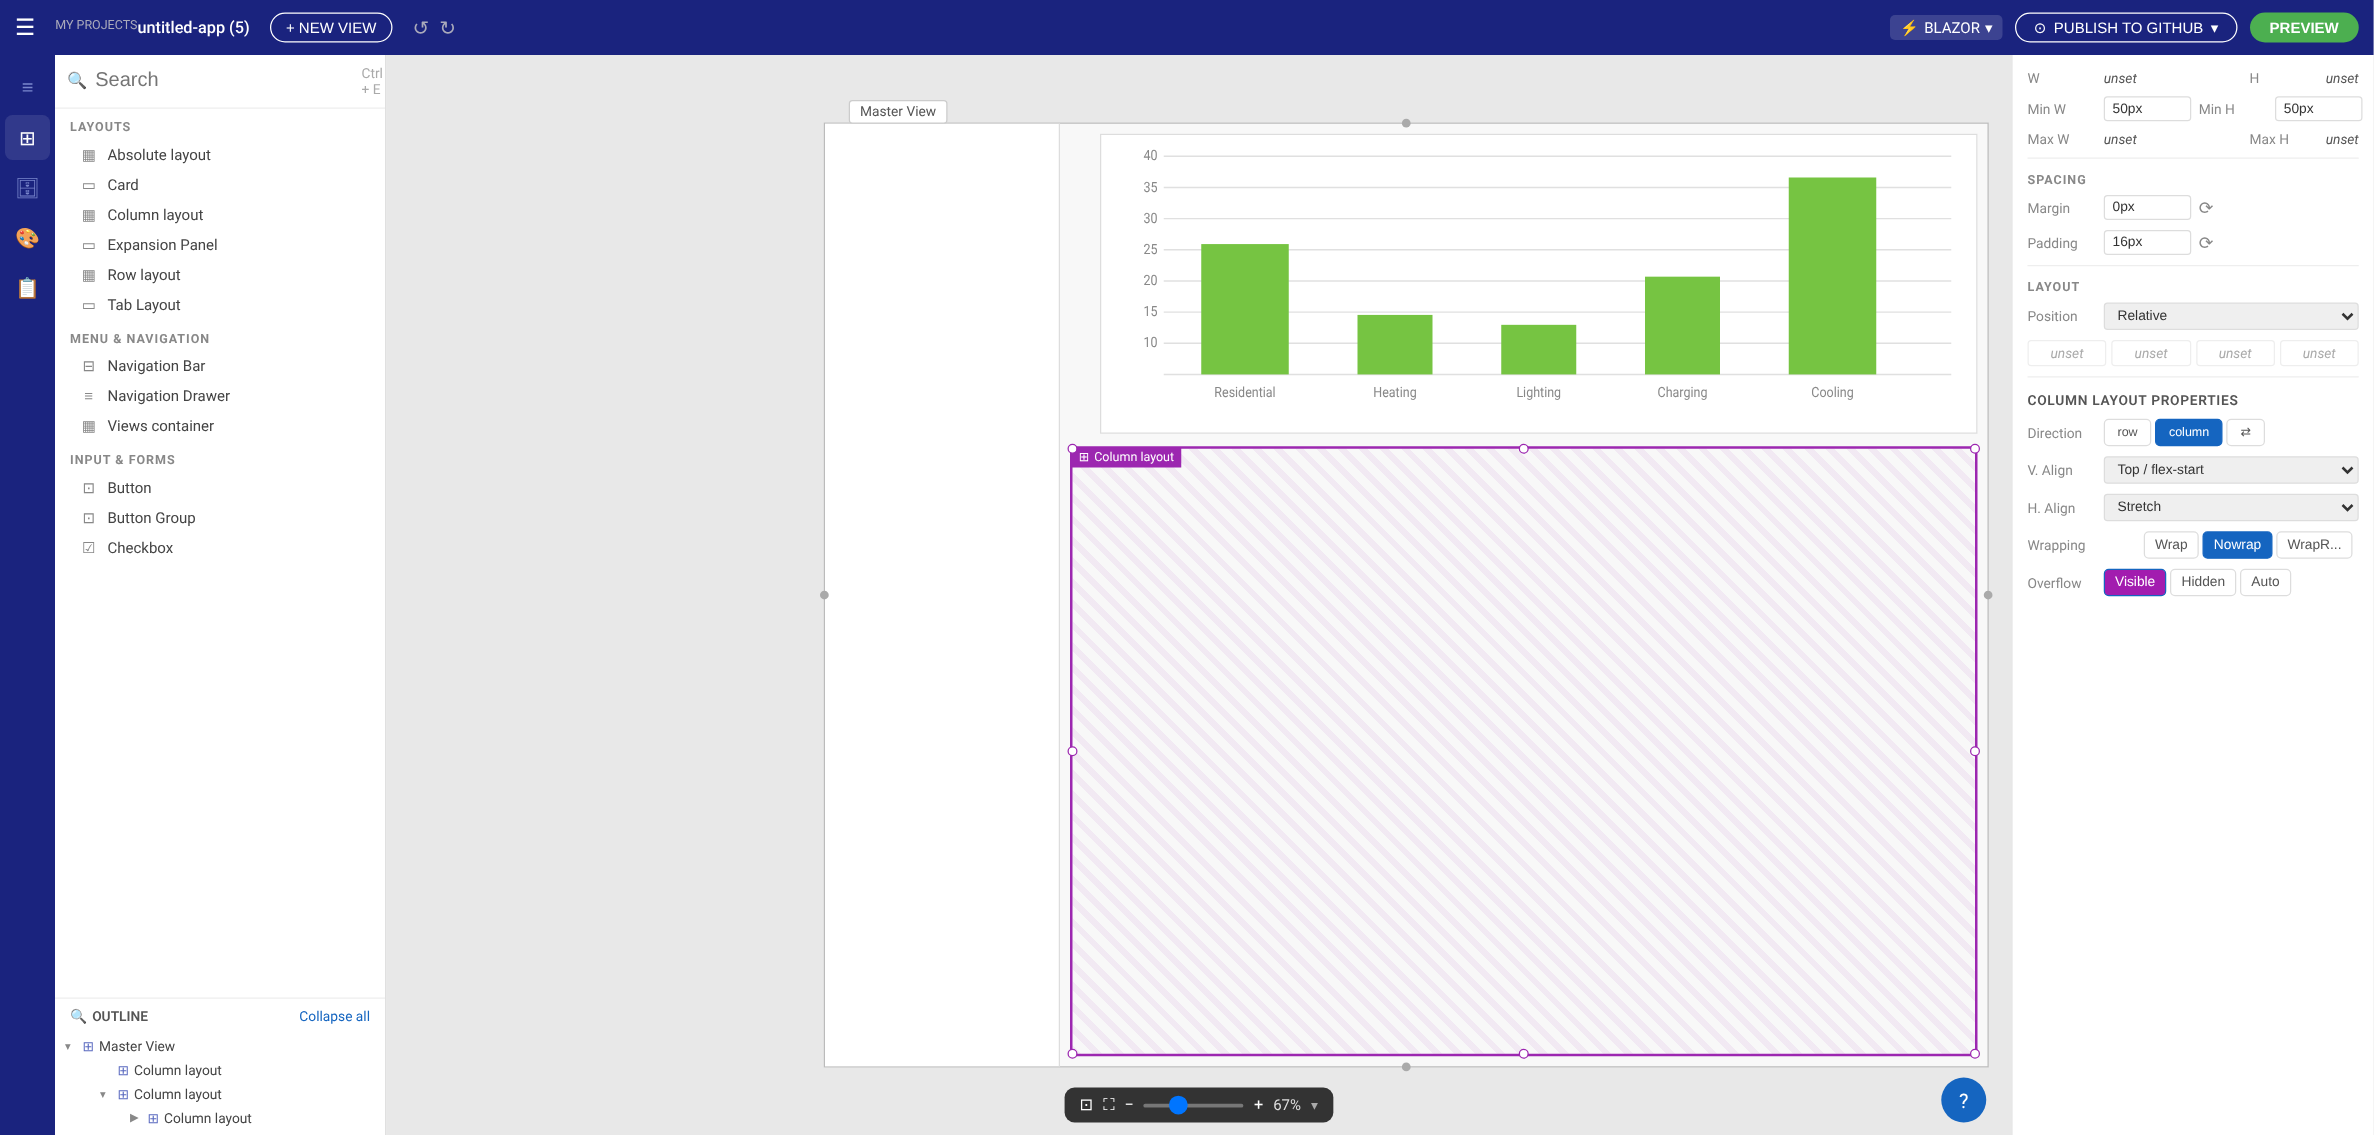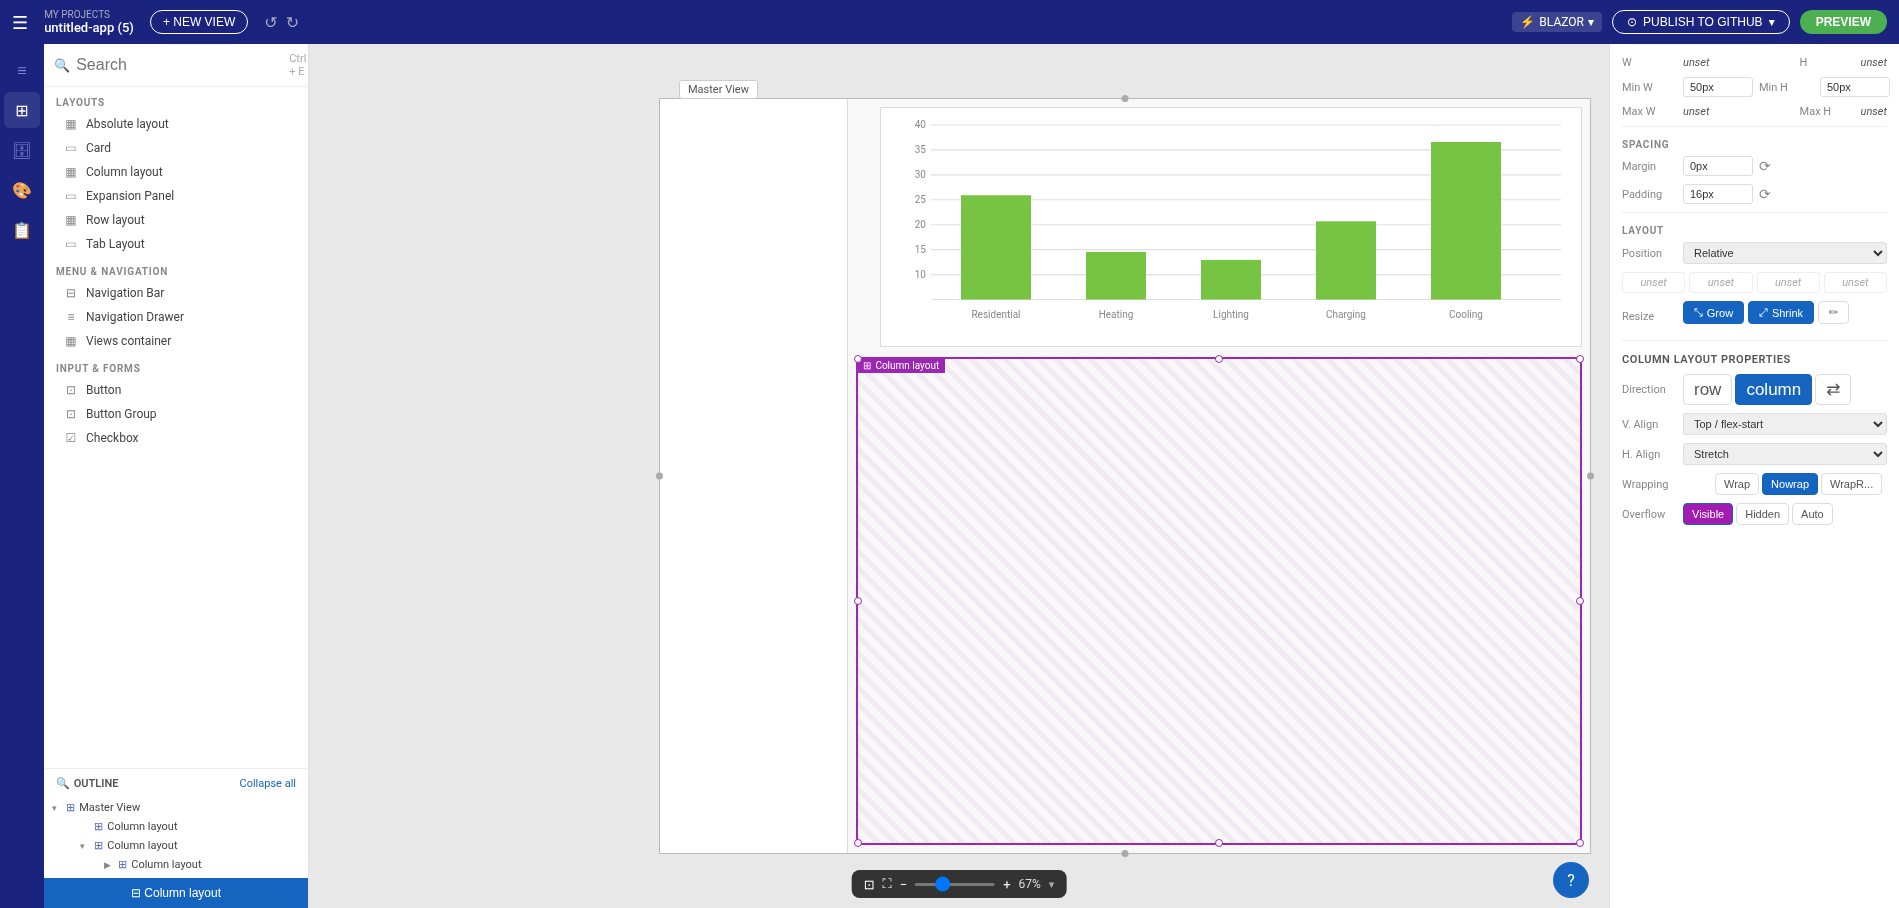--- a/index.html
+++ b/index.html
@@ -1,20 +1,20 @@
 <!DOCTYPE html>
 <html><head>
   <meta charset="utf-8">
   <style>
     * { box-sizing: border-box; margin: 0; padding: 0; }
     body { font-family: -apple-system, BlinkMacSystemFont, 'Segoe UI', Roboto, sans-serif; background: #f0f0f0; color: #333; font-size: 13px; display: flex; flex-direction: column; height: 908px; overflow: hidden; }
 
     
     .top-bar { background: #1a237e; color: white; height: 44px; display: flex; align-items: center; padding: 0 12px; gap: 12px; flex-shrink: 0; }
-    .top-bar-left { display: flex; flex-direction: column; font-size: 10px; color: #aab; margin-right: 4px; }
+    .top-bar-left { display: flex; font-size: 10px; color: #aab; margin-right: 4px; }
     .top-bar-left .app-name { font-size: 13px; color: white; font-weight: 500; }
     .hamburger { color: white; font-size: 18px; cursor: pointer; margin-right: 4px; }
     .new-view-btn { background: transparent; border: 1.5px solid white; color: white; border-radius: 20px; padding: 4px 12px; font-size: 12px; cursor: pointer; white-space: nowrap; }
     .undo-redo { display: flex; gap: 8px; margin-left: 4px; }
     .undo-redo span { color: #aab; font-size: 16px; cursor: pointer; }
     .top-bar-right { margin-left: auto; display: flex; align-items: center; gap: 10px; }
     .blazor-badge { display: flex; align-items: center; gap: 4px; background: rgba(255,255,255,0.15); border-radius: 4px; padding: 3px 8px; font-size: 12px; cursor: pointer; }
     .publish-btn { background: transparent; border: 1.5px solid white; color: white; border-radius: 20px; padding: 4px 14px; font-size: 12px; cursor: pointer; display: flex; align-items: center; gap: 6px; }
     .preview-btn { background: #4caf50; border: none; color: white; border-radius: 20px; padding: 5px 16px; font-size: 12px; font-weight: 600; cursor: pointer; }
 
@@ -76,21 +76,21 @@
     .rp-pos-grid { display: grid; grid-template-columns: 1fr 1fr 1fr 1fr; gap: 4px; margin-bottom: 8px; }
     .rp-pos-cell { text-align: center; font-size: 11px; color: #aaa; font-style: italic; border: 1px solid #eee; border-radius: 3px; padding: 3px; }
     .rp-btn-group { display: flex; gap: 4px; margin-bottom: 8px; }
     .rp-btn { border: 1px solid #ddd; border-radius: 4px; padding: 4px 10px; font-size: 11px; cursor: pointer; background: white; color: #555; display: flex; align-items: center; gap: 4px; }
     .rp-btn.active { background: #1565c0; color: white; border-color: #1565c0; }
     .rp-move-grid { display: grid; grid-template-columns: repeat(4, 28px); gap: 3px; margin-bottom: 8px; }
     .rp-move-btn { width: 28px; height: 28px; border: 1px solid #ddd; border-radius: 3px; display: flex; align-items: center; justify-content: center; font-size: 13px; cursor: pointer; background: white; color: #555; }
     .rp-section-title { font-size: 11px; font-weight: 600; color: #555; margin: 12px 0 8px; text-transform: uppercase; letter-spacing: 0.05em; }
     .rp-full-row { display: flex; align-items: center; gap: 6px; margin-bottom: 8px; }
     .rp-select { border: 1px solid #ddd; border-radius: 3px; padding: 3px 6px; font-size: 11px; color: #333; flex: 1; }
-    .dir-btn { border: 1px solid #ddd; border-radius: 4px; padding: 4px 10px; font-size: 17px; cursor: pointer; background: white; color: #555; }
+    .dir-btn { border: 1px solid #ddd; border-radius: 4px; padding: 4px 10px; font-size: 10px; cursor: pointer; background: white; color: #555; }
     .dir-btn.active { background: #1565c0; color: white; border-color: #1565c0; }
     .wrap-btn { border: 1px solid #ddd; border-radius: 4px; padding: 4px 8px; font-size: 11px; cursor: pointer; background: white; color: #555; }
     .wrap-btn.active { background: #1565c0; color: white; border-color: #1565c0; }
     .overflow-btn { border: 1px solid #ddd; border-radius: 4px; padding: 4px 8px; font-size: 11px; cursor: pointer; background: white; color: #555; }
     .overflow-btn.active { background: #a21caf; color: white; border-color: #1565c0; }
 
     
     .sidebar-content::-webkit-scrollbar { width: 4px; }
     .sidebar-content::-webkit-scrollbar-thumb { background: #ccc; border-radius: 2px; }
   </style>
@@ -222,21 +222,20 @@
           <span class="grid-icon">⊞</span>
           <span>Column layout</span>
         </div>
         <div class="outline-item">
           <span class="indent2" style="display:inline-block;width:24px"></span>
           <span class="caret">▶</span>
           <span class="grid-icon">⊞</span>
           <span>Column layout</span>
         </div>
       </div>
-      <button class="add-component-btn">⊟  Column layout</button>
     </div>
   </div>
 
   <div class="canvas">
     <div class="canvas-inner">
 
       <div class="master-view-label" style="position:absolute;top:36px;left:370px;z-index:10;background:white;border:1px solid #ccc;border-radius:3px;padding:2px 8px;font-size:11px;color:#555;">Master View</div>
 
       <div style="position:absolute;top:54px;left:350px;right:18px;bottom:54px;background:#f8f8f8;border:1px solid #bbb;">
 
@@ -360,34 +359,20 @@
         <option>Fixed</option>
       </select>
     </div>
     <div class="rp-pos-grid">
       <div class="rp-pos-cell">unset</div>
       <div class="rp-pos-cell">unset</div>
       <div class="rp-pos-cell">unset</div>
       <div class="rp-pos-cell">unset</div>
     </div>
 
-    <div class="rp-row">
-      <span class="rp-label">Resize</span>
-      <div class="rp-btn-group">
-        <button class="rp-btn active">
-          <span>⤡</span>
-          <span>Grow</span>
-        </button>
-        <button class="rp-btn active">
-          <span>⤢</span>
-          <span>Shrink</span>
-        </button>
-        <button class="rp-btn">✏</button>
-      </div>
-    </div>
 
 
     <hr class="rp-divider">
 
     <div class="rp-section-title">COLUMN LAYOUT PROPERTIES</div>
 
     <div class="rp-full-row">
       <span class="rp-label">Direction</span>
       <div style="display:flex;gap:3px;">
         <button class="dir-btn">row</button>

